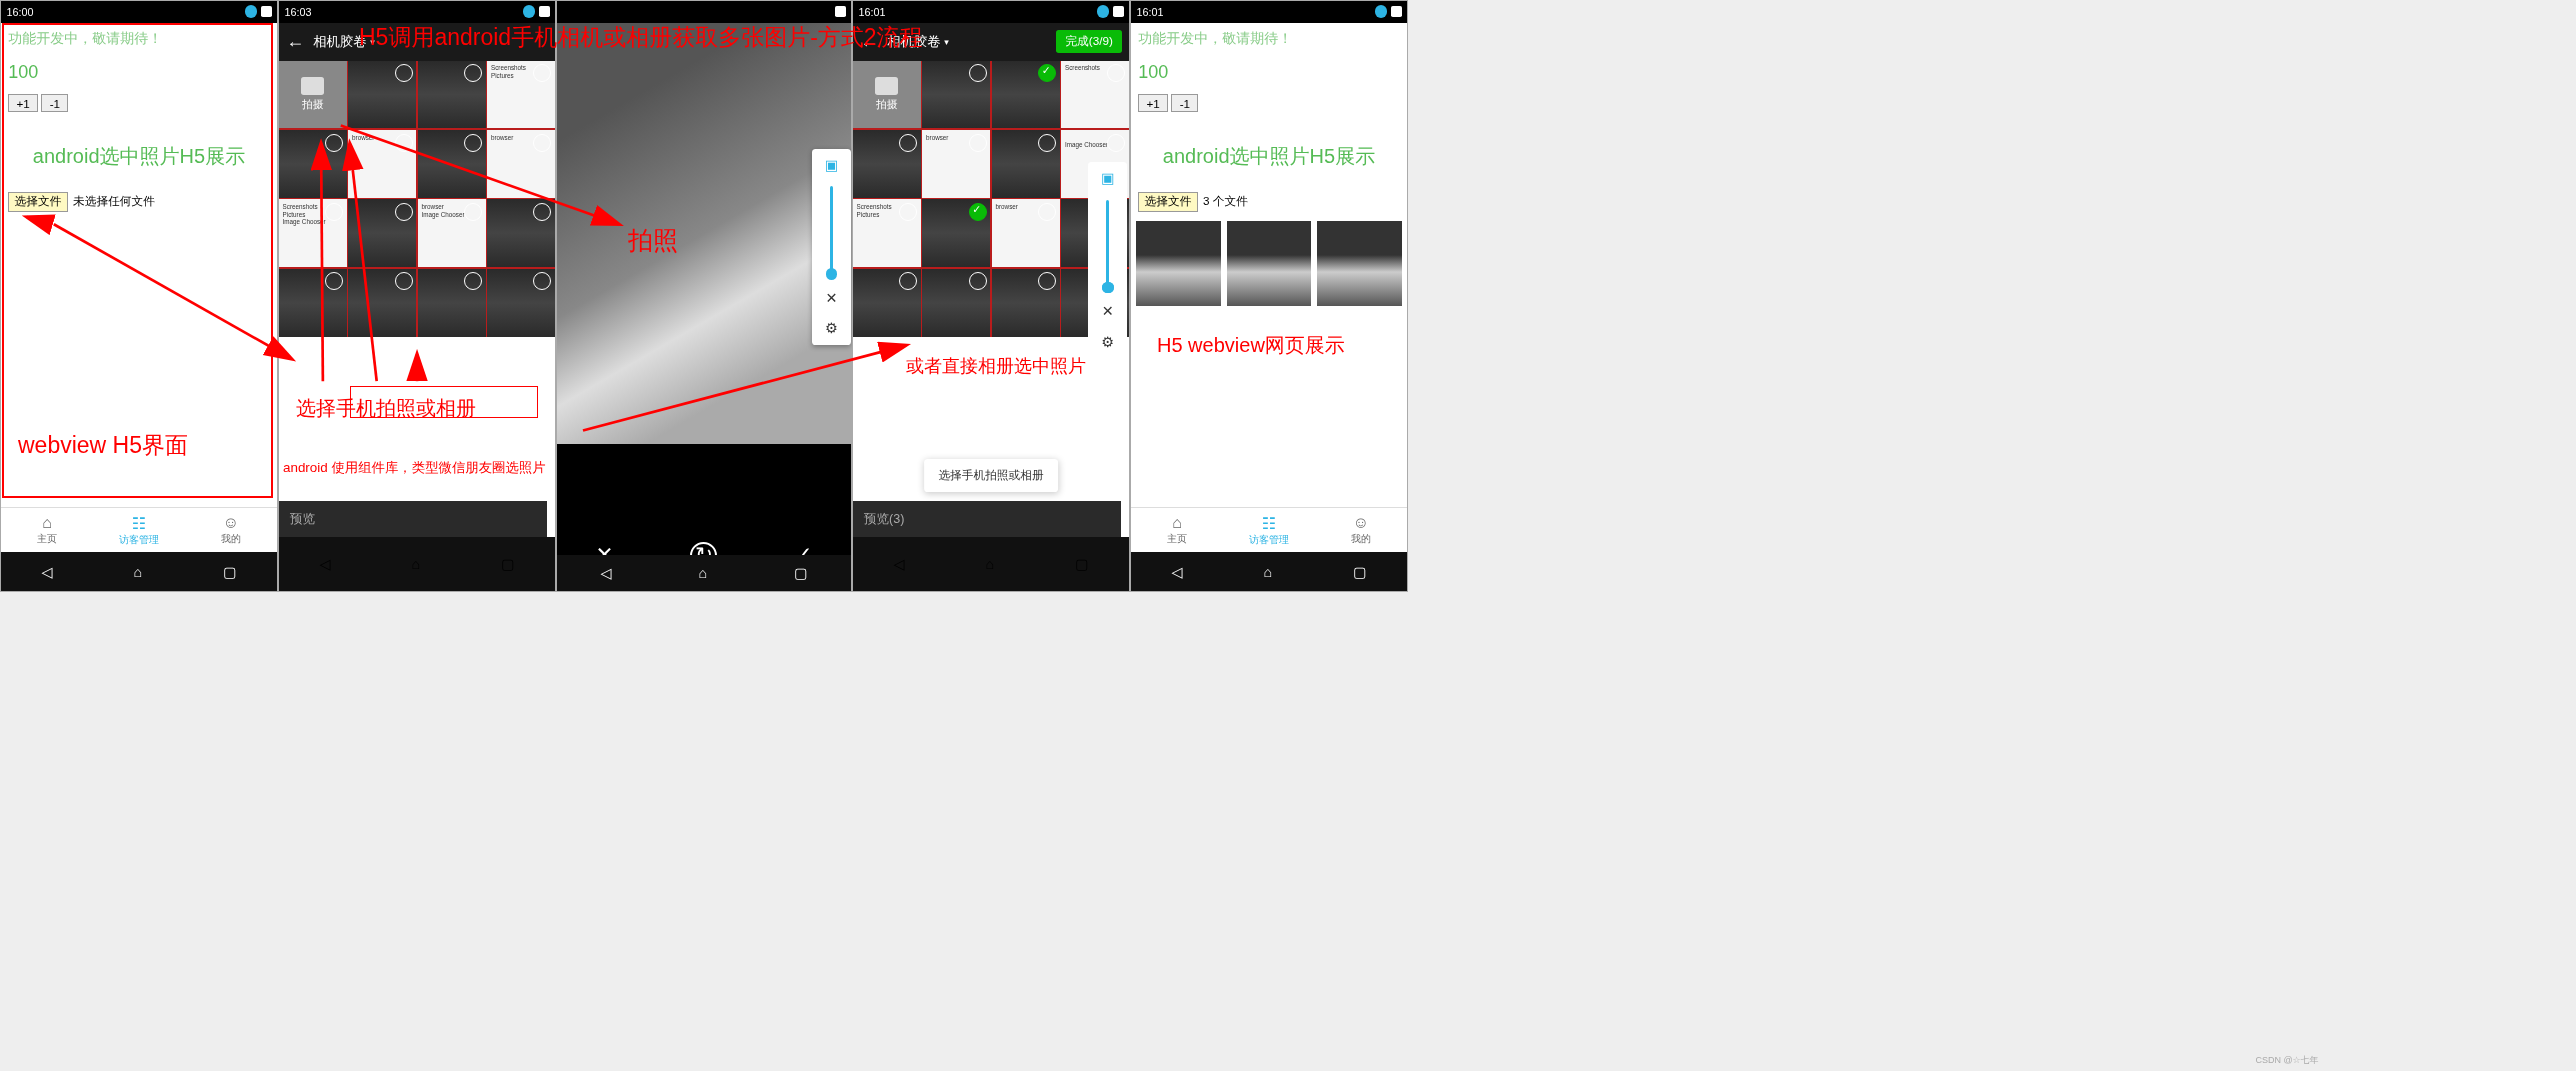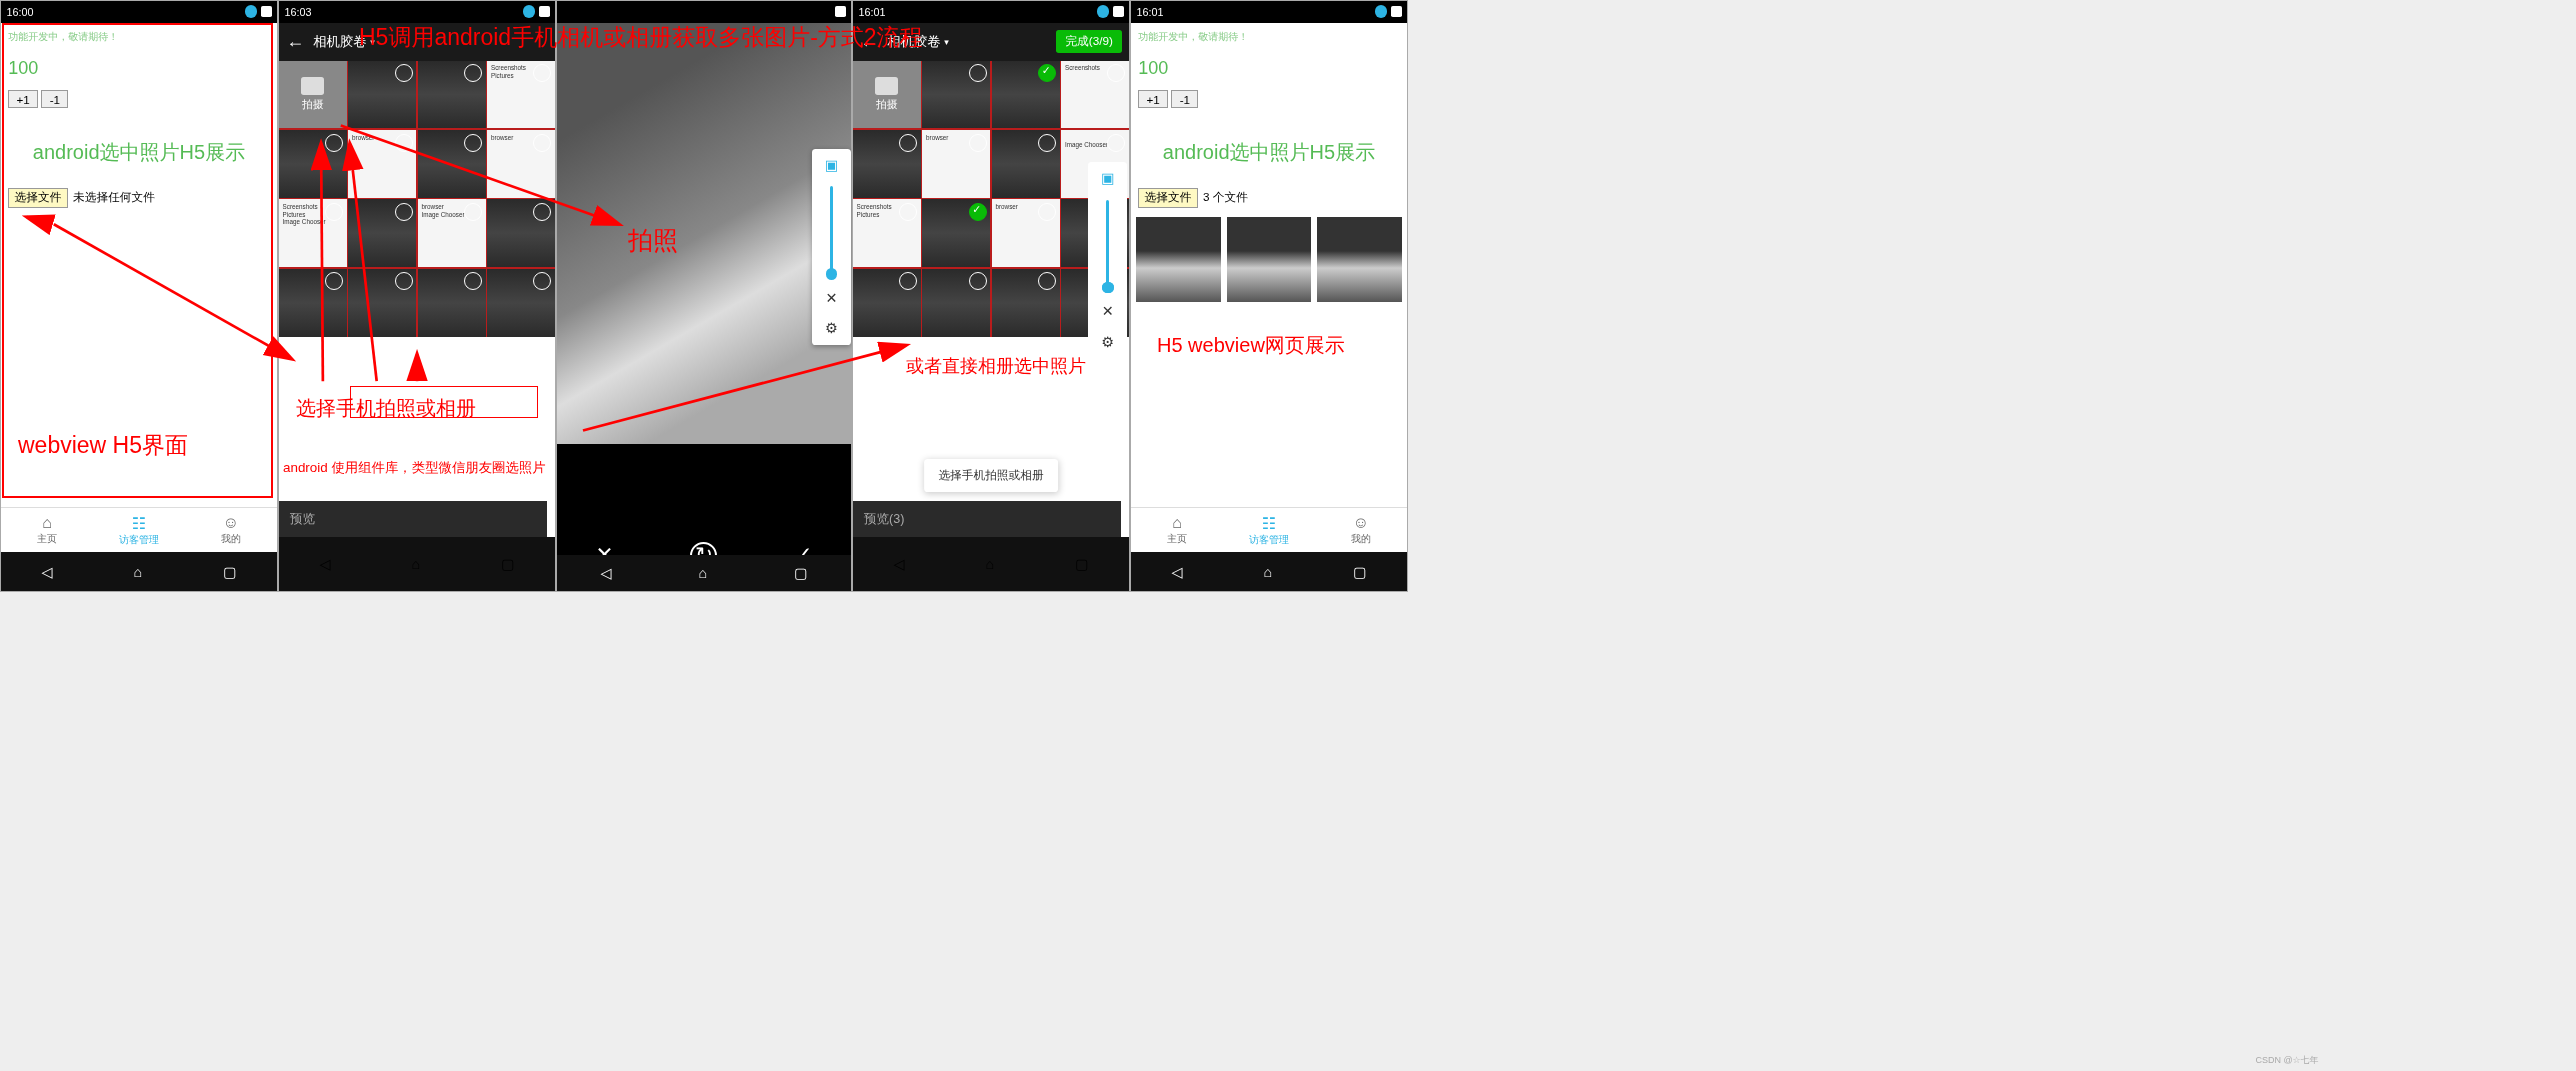--- a/index.html
+++ b/index.html
@@ -29,21 +29,21 @@
 .camicon{width:23px;height:18px;background:#ddd;border-radius:2.7px;margin-bottom:3.6px;}
 .ring{position:absolute;top:3.6px;right:3.6px;width:18px;height:18px;border:1.8px solid #fff;border-radius:50%;}
 .ring.green{background:#09bb07;border-color:#09bb07;}
 .ring.green::after{content:"✓";color:#fff;font-size:10.8px;position:absolute;left:2.7px;top:-0.9px;}
 .infothumb{background:#f5f5f5;font-size:6.3px;padding:3.6px;color:#333;line-height:1.2;}
 
 .botbar{position:absolute;bottom:54px;left:0;right:8px;height:36px;background:#2a2a2a;color:#aaa;display:flex;align-items:center;padding:0 10.8px;font-size:12.6px;}
 .navbar{position:absolute;bottom:0;left:0;right:0;height:54px;background:#111;display:flex;justify-content:space-around;align-items:center;}
 
 
-.wvtext{color:#8c8;font-size:10px;padding:7.2px;}
+.wvtext{color:#8c8;font-size:14px;padding:7.2px;}
 .num{font-size:18px;color:#5b5;}
 .btnrow{display:flex;gap:3.6px;padding:3.6px 7.2px;}
 .bbtn{border:0.9px solid #999;background:#efefef;padding:1.8px 7.2px;font-size:11.7px;}
 .atitle{color:#5b5;font-size:20px;text-align:center;padding:27px 2px 18px;}
 .filer{display:flex;align-items:center;gap:5.4px;padding:3.6px 7.2px;font-size:11.7px;}
 .filer .fbtn{border:0.9px solid #999;background:#fef9c3;padding:1.8px 5.4px;}
 .prow{display:flex;gap:5.4px;padding:5.4px;}
 .prow .ph{flex:1;aspect-ratio:1;background:linear-gradient(#333 40%,#ccc 60%,#555);}
 
 .tabbar{position:absolute;bottom:39px;left:0;right:0;height:45px;border-top:0.9px solid #ddd;display:flex;background:#fff;}

